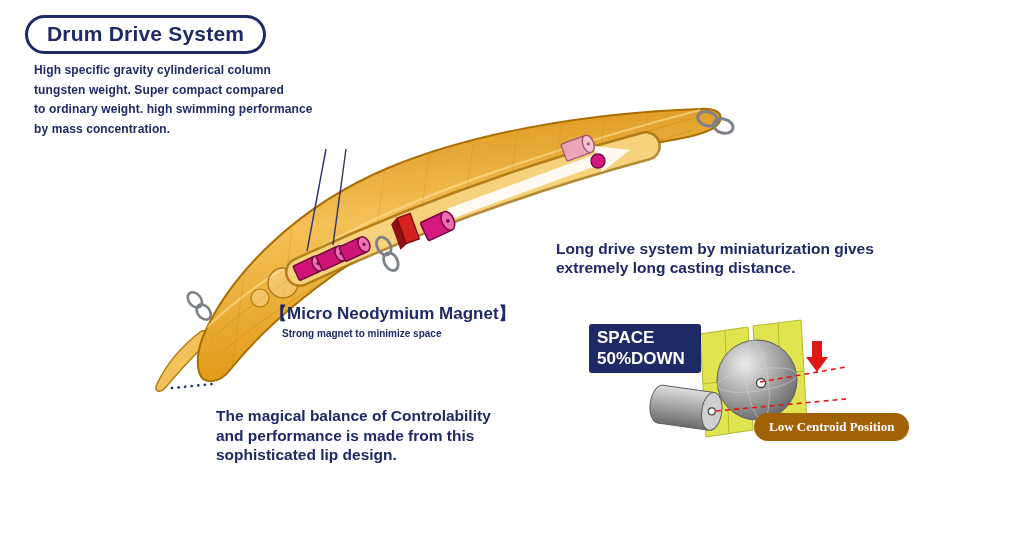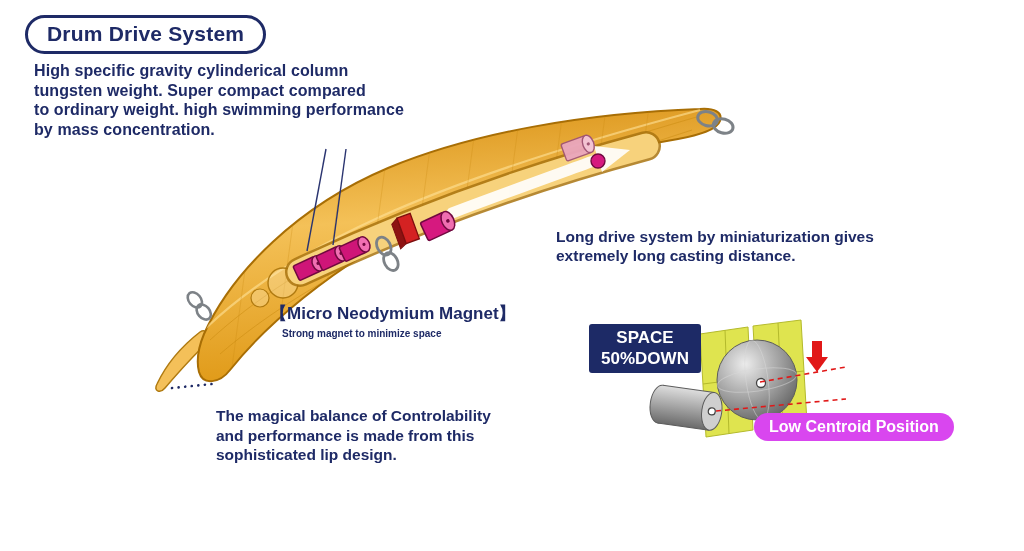--- a/index.html
+++ b/index.html
@@ -9,42 +9,42 @@
   }
   .pre{white-space:pre-line;}
   .title-pill{
     position:absolute;left:25px;top:15px;
     border:3px solid #1e2a66;border-radius:20px;
     padding:4px 19px 5px 19px;font-size:21px;letter-spacing:.2px;
     background:#fff;
   }
   .intro{
     position:absolute;left:34px;top:61px;
-    font-size:16px;line-height:19.5px;letter-spacing:.1px;
+    font-size:12px;line-height:19.5px;letter-spacing:.1px;
   }
   .illus{position:absolute;left:0;top:0;width:1024px;height:551px;}
   .magnet-label{position:absolute;left:270px;top:288px;margin-top:16px;}
   .magnet-label .hd{font-size:17px;line-height:20px;}
   .magnet-label .bd{font-size:10px;line-height:19px;margin-left:12px;}
   .transfer-label{position:absolute;left:556px;top:225px;}
   .transfer-label .hd{font-size:16.5px;line-height:20px;}
-  .transfer-label .bd{font-size:15.5px;line-height:19px;margin-top:2px;}
+  .transfer-label .bd{font-size:15.5px;line-height:19px;margin-top:14px;}
   .lip-note{
     position:absolute;left:216px;top:370px;
     font-size:15.5px;line-height:19.5px;margin-top:36px;
   }
   .space-badge{
     position:absolute;left:589px;top:324px;width:96px;
     background:#1d2a66;color:#ffffff;border-radius:3px;
-    font-size:17px;line-height:21px;padding:3px 8px 4px 8px;text-align:center;
+    font-size:17px;line-height:21px;padding:3px 8px 4px 8px;
   }
   .centroid-badge{
     position:absolute;left:754px;top:413px;
-    background:#d946ef;color:#ffffff;border-radius:14px;
-    font-size:16px;line-height:19px;padding:4px 15px 5px 15px;white-space:nowrap;
+    background:#a16207;color:#ffffff;border-radius:14px;
+    font-size:13px;line-height:19px;padding:4px 15px 5px 15px;white-space:nowrap;font-family:Liberation Serif, serif;
   }
 </style>
 </head>
 <body>
 
 <div class="stage">
 
   <div class="title-pill">
     <span>Drum Drive System</span>
   </div>

